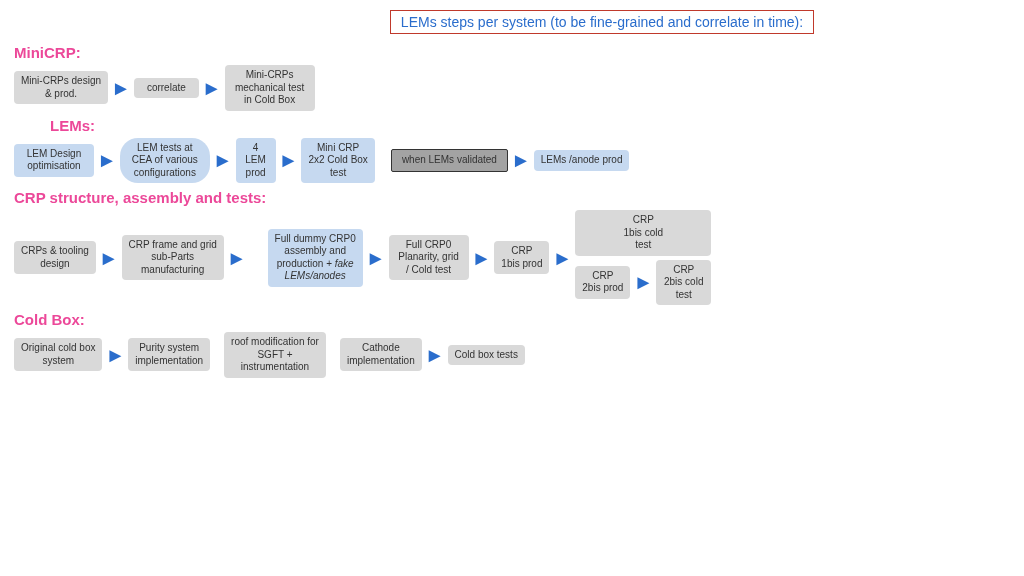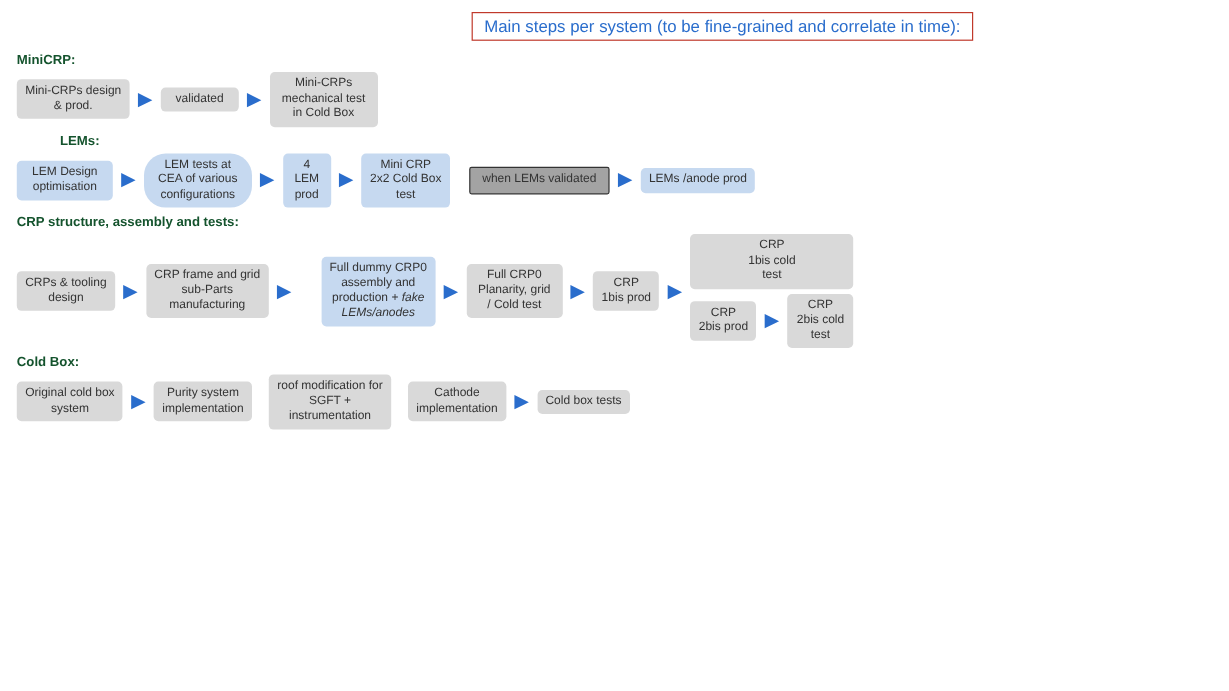--- a/index.html
+++ b/index.html
@@ -24,23 +24,23 @@
       color: #2a6dcc;
       font-size: 14px;
       font-weight: 500;
       border: 1.5px solid #c0392b;
       display: inline-block;
       padding: 3px 10px;
       margin-left: 180px;
       margin-bottom: 6px;
     }
     .section-label {
-      font-size: 11px;
+      font-size: 15px;
       font-weight: 600;
-      color: #14532d;
+      color: #ec4899;
       margin-bottom: 4px;
       margin-top: 4px;
     }
     .flow-row {
       display: flex;
       align-items: center;
       gap: 3px;
       margin-bottom: 2px;
       flex-wrap: nowrap;
     }
@@ -107,28 +107,28 @@
       font-size: 13px;
       color: #555;
     }
   </style>
 </head>
 <body>
 
 <div class="page">
 
   <div style="text-align:center; margin-bottom:4px;">
-    <span class="main-title">Main steps per system (to be fine-grained and correlate in time):</span>
+    <span class="main-title">LEMs steps per system (to be fine-grained and correlate in time):</span>
   </div>
 
   <div class="section-label">MiniCRP:</div>
   <div class="flow-row">
     <div class="box" style="min-width:80px;">Mini-CRPs design<br>&amp; prod.</div>
     <span class="arrow-blue">►</span>
-    <div class="box" style="min-width:65px;">validated</div>
+    <div class="box" style="min-width:65px;">correlate</div>
     <span class="arrow-blue">►</span>
     <div class="box" style="min-width:90px;">Mini-CRPs<br>mechanical test<br>in Cold Box</div>
   </div>
 
   <div class="section-label" style="margin-top:6px;margin-left:36px;">LEMs:</div>
   <div class="flow-row">
     <div class="box-blue" style="min-width:80px;">LEM Design<br>optimisation</div>
     <span class="arrow-blue">►</span>
     <div class="box-blue" style="min-width:90px;border-radius:18px;">LEM tests at<br>CEA  of various<br>configurations</div>
     <span class="arrow-blue">►</span>

